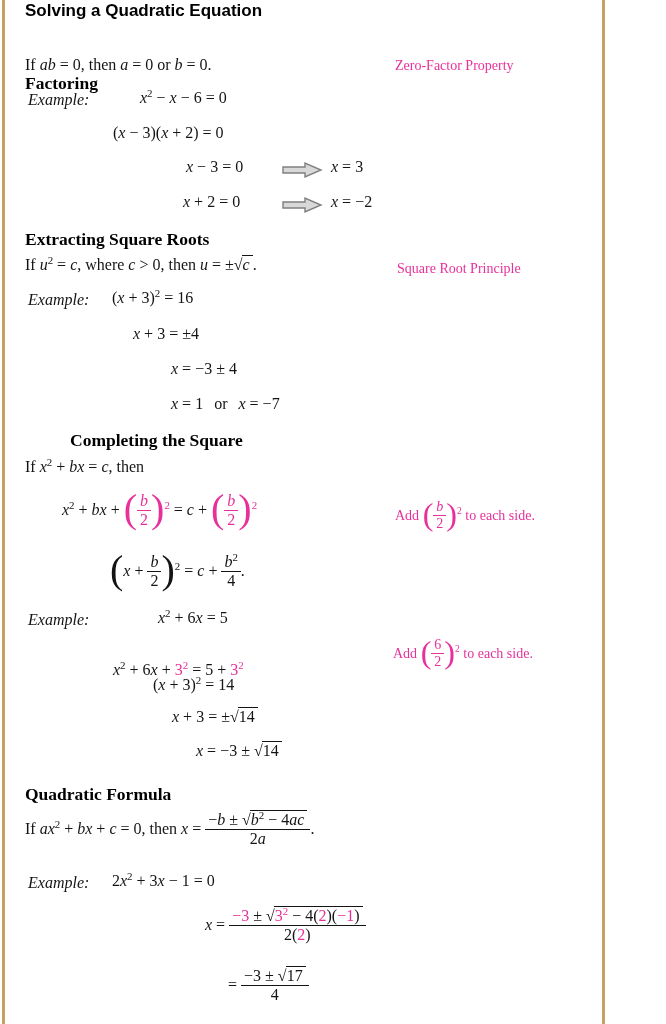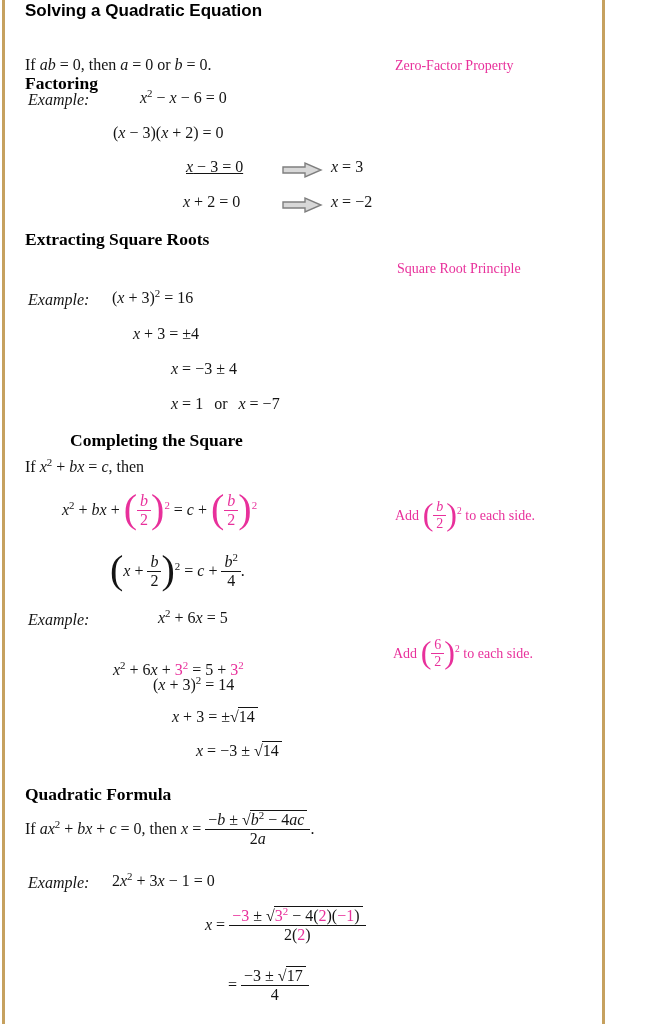--- a/index.html
+++ b/index.html
@@ -77,21 +77,21 @@
 
   <div class="row lbl" style="left:28px; top:91px;">Example:</div>
   <div class="row" style="left:140px; top:89px;">
     <span class="v">x</span><sup>2</sup><span> − </span><span class="v">x</span><span> − 6 = 0</span>
   </div>
 
   <div class="row" style="left:113px; top:124px;">
     <span>(</span><span class="v">x</span><span> − 3)(</span><span class="v">x</span><span> + 2) = 0</span>
   </div>
 
-  <div class="row" style="left:186px; top:158px;text-decoration:underline;">
+  <div class="row" style="left:186px; top:158px;">
     <span class="v">x</span><span> − 3 = 0</span>
   </div>
   <div class="arrow-wrap" style="left:281px; top:161px;">
     <svg width="42" height="18" viewBox="0 0 42 18">
         <path d="M2 6 H24 V2 L40 9 L24 16 V12 H2 Z" fill="var(--arrow-fill)" stroke="var(--arrow-stroke)" stroke-width="1.4"></path>
       </svg>
   </div>
   <div class="row" style="left:331px; top:158px;">
     <span class="v">x</span><span> = 3</span>
   </div>
@@ -103,20 +103,23 @@
     <svg width="42" height="18" viewBox="0 0 42 18">
         <path d="M2 6 H24 V2 L40 9 L24 16 V12 H2 Z" fill="var(--arrow-fill)" stroke="var(--arrow-stroke)" stroke-width="1.4"></path>
       </svg>
   </div>
   <div class="row" style="left:331px; top:193px;">
     <span class="v">x</span><span> = −2</span>
   </div>
 
   <div class="row h" style="left:25px; top:229px;">Extracting Square Roots</div>
 
+  <div class="row" style="left:25px; top:256px;">
+    <span>If </span><span class="v">u</span><sup>2</sup><span> = </span><span class="v">c</span><span>, where </span><span class="v">c</span><span> &gt; 0, then </span><span class="v">u</span><span> = ±</span><span class="rt"><span class="rad">√</span><span class="bar v">c</span></span><span>.</span>
+  </div>
   <div class="row ann" style="left:397px; top:261px;">Square Root Principle</div>
 
   <div class="row lbl" style="left:28px; top:291px;">Example:</div>
   <div class="row" style="left:112px; top:289px;">
     <span>(</span><span class="v">x</span><span> + 3)</span><sup>2</sup><span> = 16</span>
   </div>
 
   <div class="row" style="left:133px; top:325px;">
     <span class="v">x</span><span> + 3 = ±4</span>
   </div>

